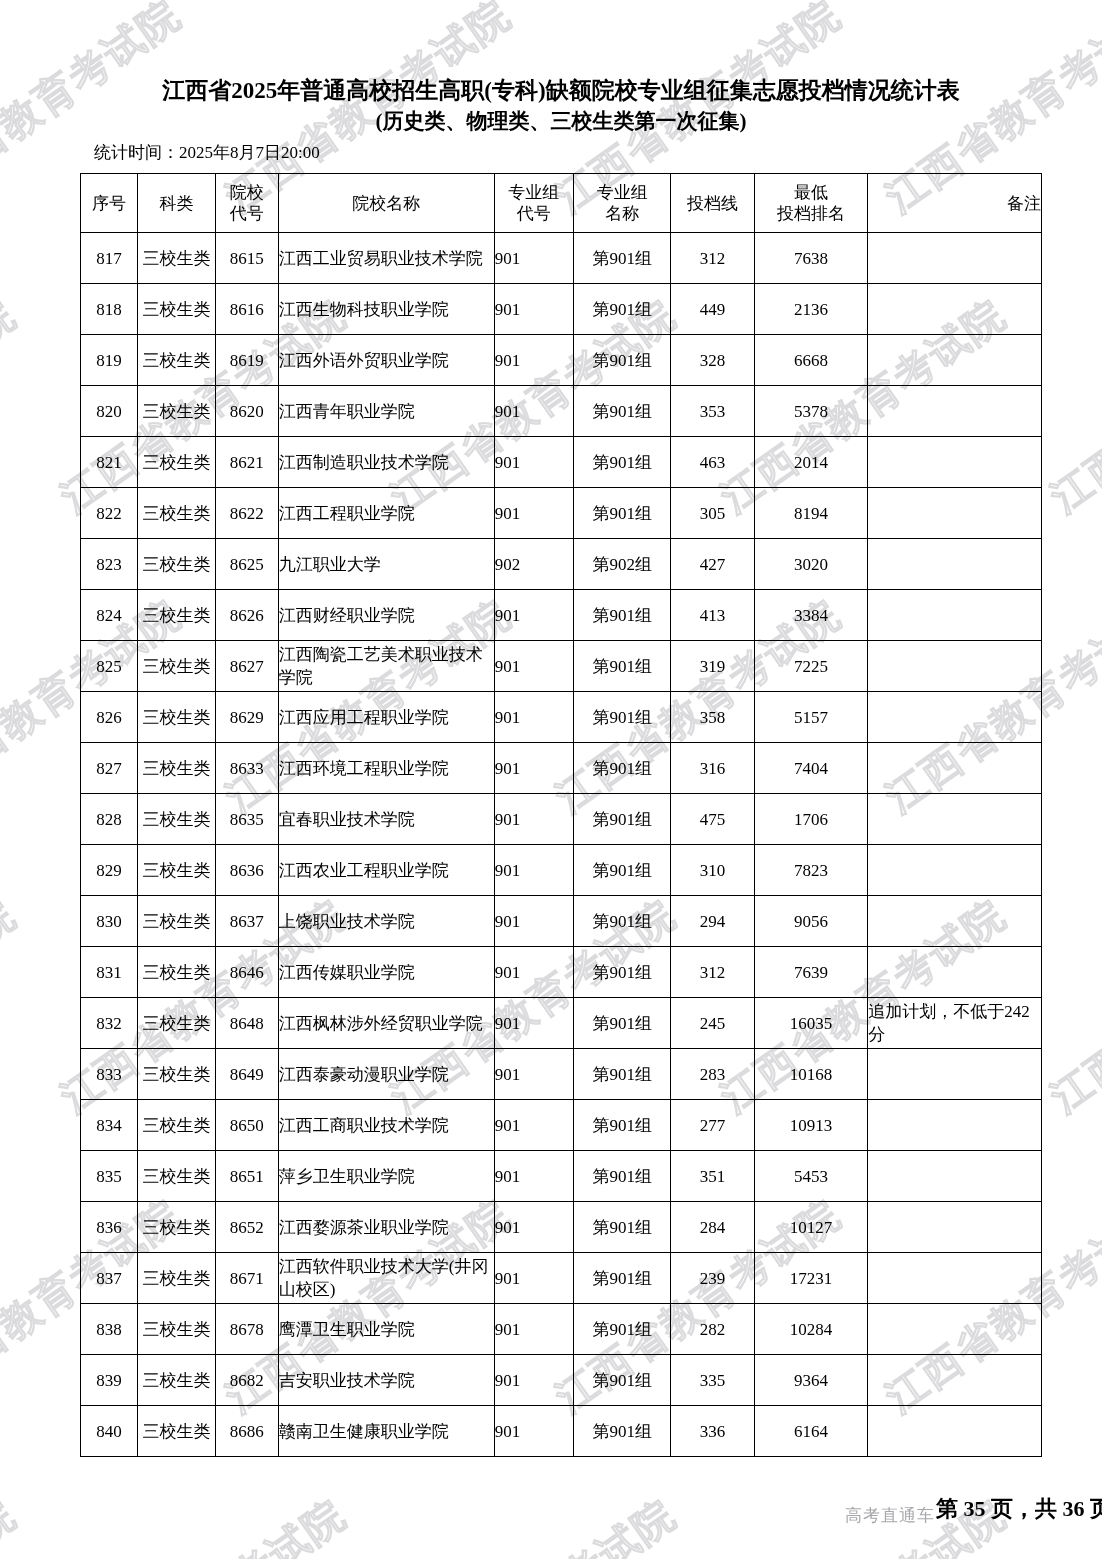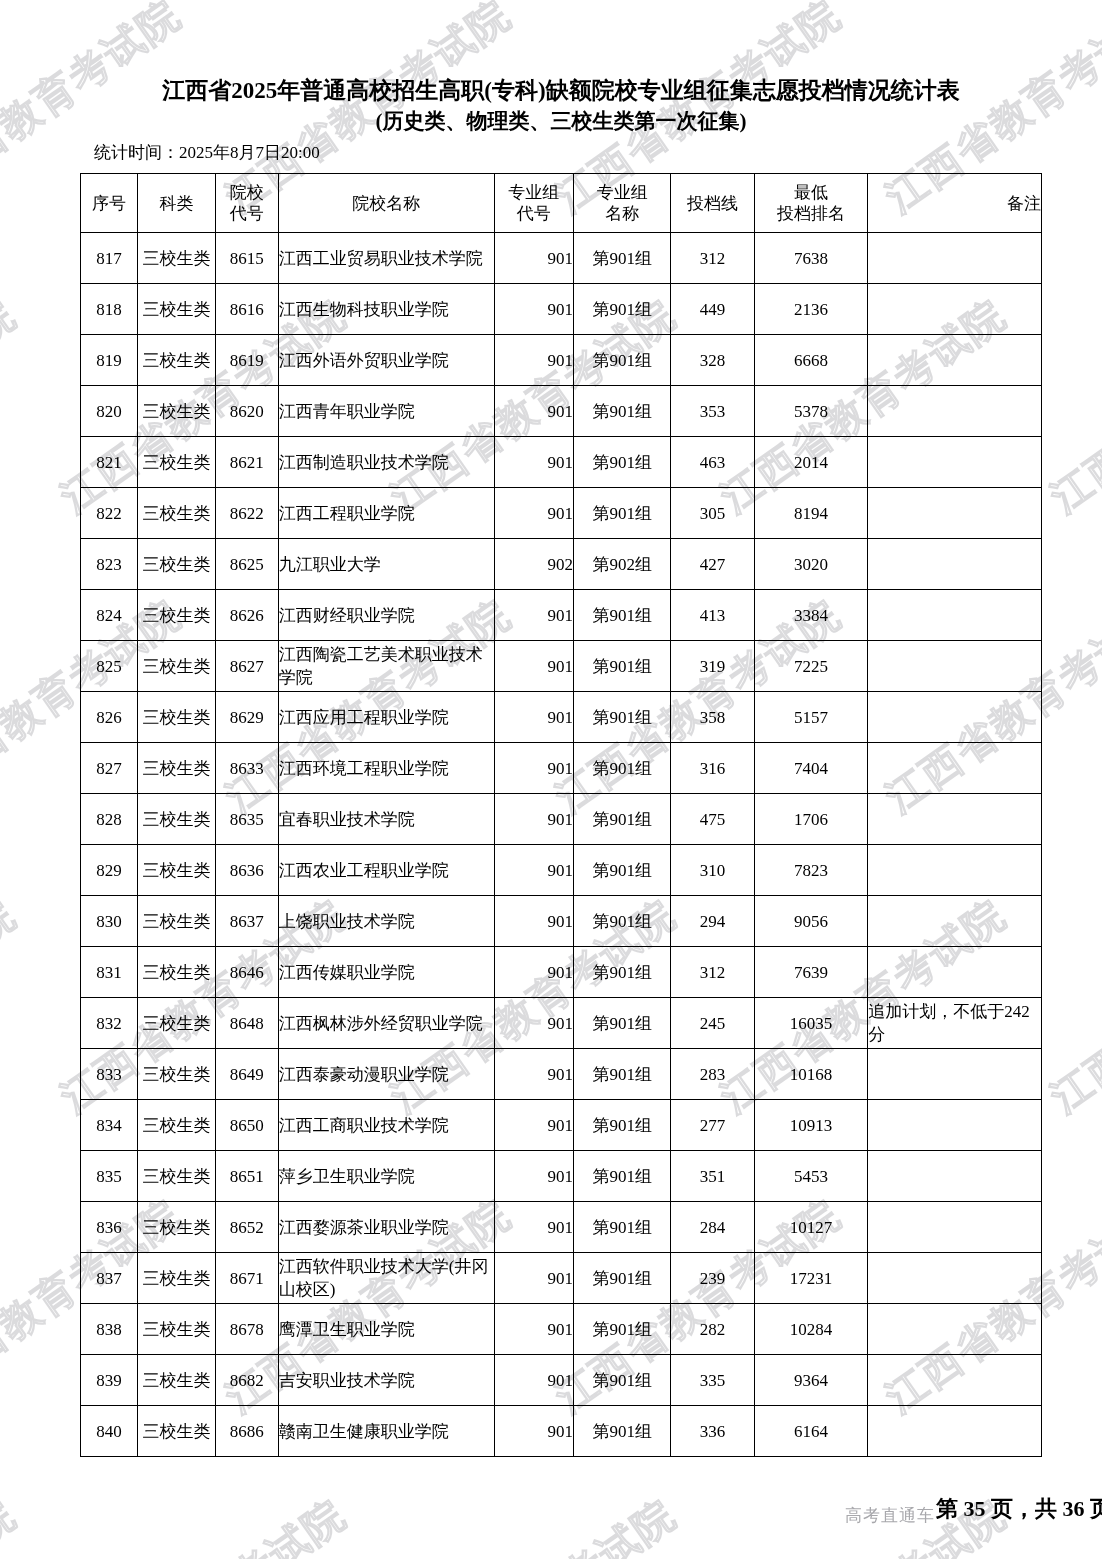--- a/index.html
+++ b/index.html
@@ -102,21 +102,21 @@
   #data-table tbody td {
     height: 50px;
     font-size: 17px;
     line-height: 23px;
     vertical-align: middle;
   }
   .c-seq     { width: 56px;  text-align: center; }
   .c-kelei   { width: 76px;  text-align: center; }
   .c-code    { width: 62px;  text-align: center; }
   .c-name    { width: 214px; text-align: left;  padding: 0 3px 0 5px; }
-  .c-grpcode { width: 78px;  text-align: right; }
+  .c-grpcode { width: 78px;  text-align: left; }
   .c-grpname { width: 96px;  text-align: center; }
   .c-score   { width: 82px;  text-align: center; }
   .c-rank    { width: 112px; text-align: center; }
   .c-remark  { width: 172px; text-align: left; padding: 0 6px; line-height: 22px; }
 
   #page-footer {
     position: absolute;
     left: 0;
     top: 1494px;
     width: 1102px;

